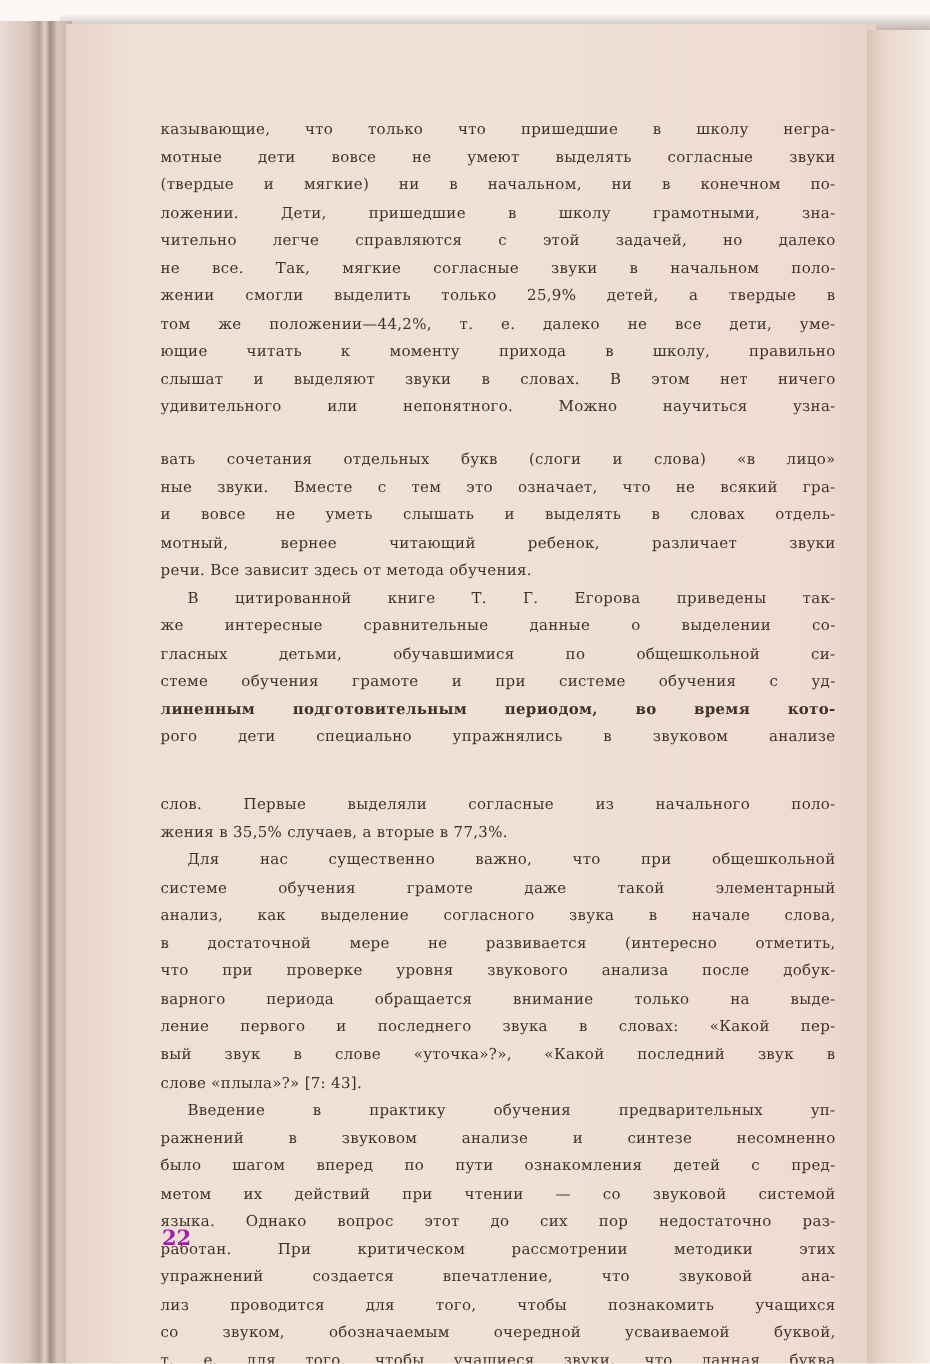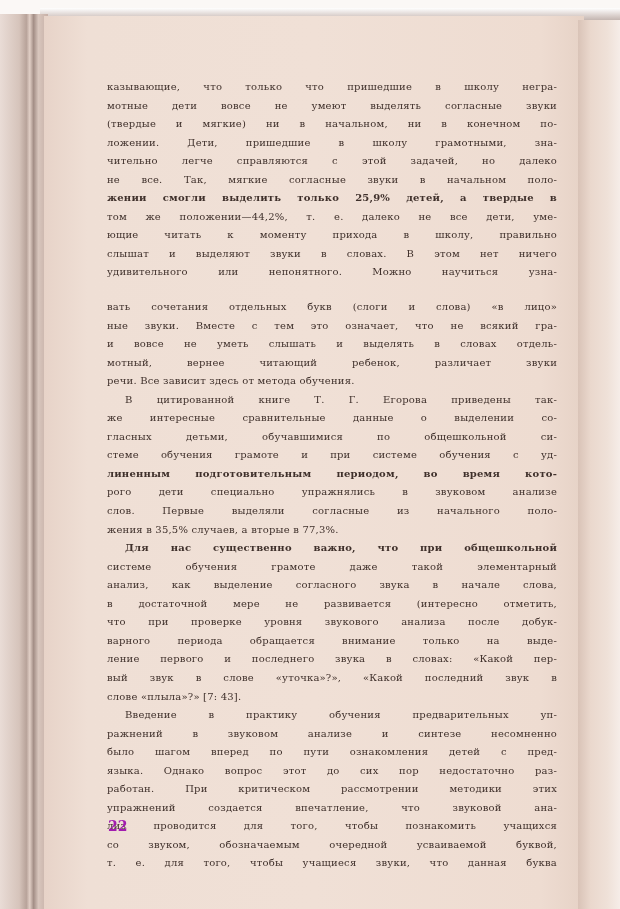--- a/index.html
+++ b/index.html
@@ -53,50 +53,51 @@
 <div class="page"></div>
 <div class="page-right-edge"></div>
 
 <div class="text-block" id="text-block">
     <span class="line" style="display: block;">казывающие, что только что пришедшие в школу негра-</span>
     <span class="line" style="display: block;">мотные дети вовсе не умеют выделять согласные звуки</span>
     <span class="line" style="display: block;">(твердые и мягкие) ни в начальном, ни в конечном по-</span>
     <span class="line" style="display: block;">ложении. Дети, пришедшие в школу грамотными, зна-</span>
     <span class="line" style="display: block;">чительно легче справляются с этой задачей, но далеко</span>
     <span class="line" style="display: block;">не все. Так, мягкие согласные звуки в начальном поло-</span>
-    <span class="line" style="display: block; font-weight: bold;">жении смогли выделить только 25,9% детей, а твердые в</span>
+    <span class="line" style="display: block;">жении смогли выделить только 25,9% детей, а твердые в</span>
     <span class="line" style="display: block;">том же положении—44,2%, т. е. далеко не все дети, уме-</span>
     <span class="line" style="display: block;">ющие читать к моменту прихода в школу, правильно</span>
     <span class="line" style="display: block;">слышат и выделяют звуки в словах. В этом нет ничего</span>
     <span class="line" style="display: block;">удивительного или непонятного. Можно научиться узна-</span>
     <span class="line" style="display: block; margin-top: 16px;">вать сочетания отдельных букв (слоги и слова) «в лицо»</span>
     <span class="line" style="display: block;">ные звуки. Вместе с тем это означает, что не всякий гра-</span>
     <span class="line" style="display: block;">и вовсе не уметь слышать и выделять в словах отдель-</span>
     <span class="line" style="display: block;">мотный, вернее читающий ребенок, различает звуки</span>
     <span class="line last" style="display: block;">речи. Все зависит здесь от метода обучения.</span>
     <span class="line indent" style="display: block;">В цитированной книге Т. Г. Егорова приведены так-</span>
     <span class="line" style="display: block;">же интересные сравнительные данные о выделении со-</span>
     <span class="line" style="display: block;">гласных детьми, обучавшимися по общешкольной си-</span>
     <span class="line" style="display: block;">стеме обучения грамоте и при системе обучения с уд-</span>
     <span class="line" style="display: block; font-weight: bold;">линенным подготовительным периодом, во время кото-</span>
     <span class="line" style="display: block;">рого дети специально упражнялись в звуковом анализе</span>
-    <span class="line" style="display: block;">слов. Первые выделяли согласные из начального поло-</span>
+    <span class="line" style="display: block; margin-top: 26px;">слов. Первые выделяли согласные из начального поло-</span>
     <span class="line last" style="display: block;">жения в 35,5% случаев, а вторые в 77,3%.</span>
-    <span class="line indent" style="display: block; font-weight: bold;">Для нас существенно важно, что при общешкольной</span>
+    <span class="line indent" style="display: block;">Для нас существенно важно, что при общешкольной</span>
     <span class="line" style="display: block;">системе обучения грамоте даже такой элементарный</span>
     <span class="line" style="display: block;">анализ, как выделение согласного звука в начале слова,</span>
     <span class="line" style="display: block;">в достаточной мере не развивается (интересно отметить,</span>
     <span class="line" style="display: block;">что при проверке уровня звукового анализа после добук-</span>
     <span class="line" style="display: block;">варного периода обращается внимание только на выде-</span>
     <span class="line" style="display: block;">ление первого и последнего звука в словах: «Какой пер-</span>
     <span class="line" style="display: block;">вый звук в слове «уточка»?», «Какой последний звук в</span>
     <span class="line last" style="display: block;">слове «плыла»?» [7: 43].</span>
     <span class="line indent" style="display: block;">Введение в практику обучения предварительных уп-</span>
     <span class="line" style="display: block;">ражнений в звуковом анализе и синтезе несомненно</span>
     <span class="line" style="display: block;">было шагом вперед по пути ознакомления детей с пред-</span>
+    <span class="line" style="display: block;">метом их действий при чтении — со звуковой системой</span>
     <span class="line" style="display: block;">языка. Однако вопрос этот до сих пор недостаточно раз-</span>
     <span class="line" style="display: block;">работан. При критическом рассмотрении методики этих</span>
     <span class="line" style="display: block;">упражнений создается впечатление, что звуковой ана-</span>
     <span class="line" style="display: block;">лиз проводится для того, чтобы познакомить учащихся</span>
     <span class="line" style="display: block;">со звуком, обозначаемым очередной усваиваемой буквой,</span>
     <span class="line" style="display: block;">т. е. для того, чтобы учащиеся звуки, что данная буква</span>
   </div>
 
 <div class="page-number">22</div>
 

